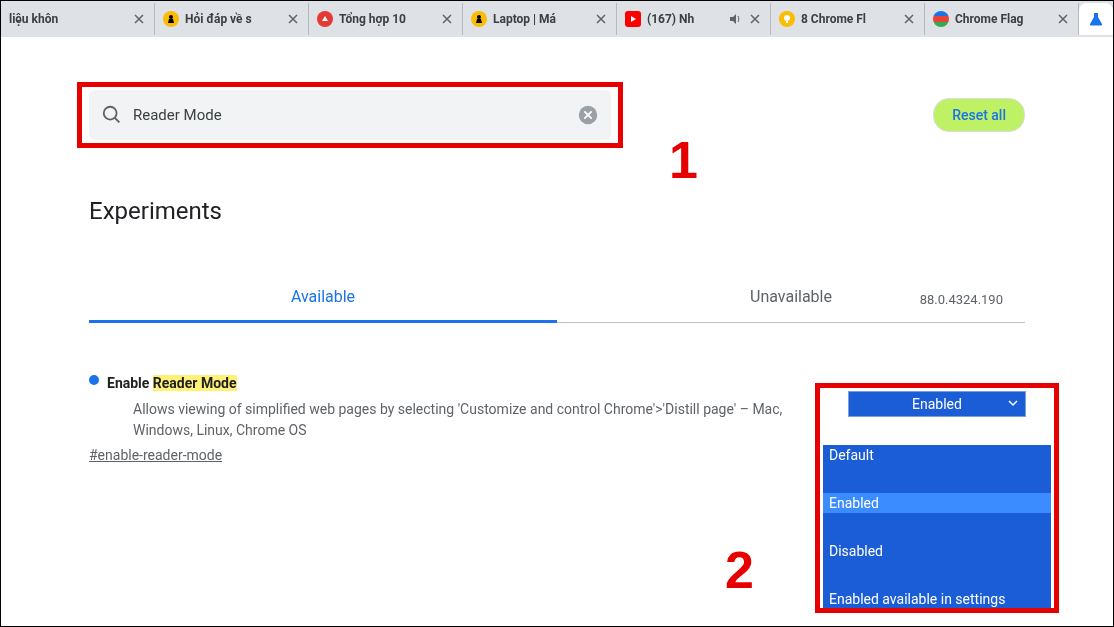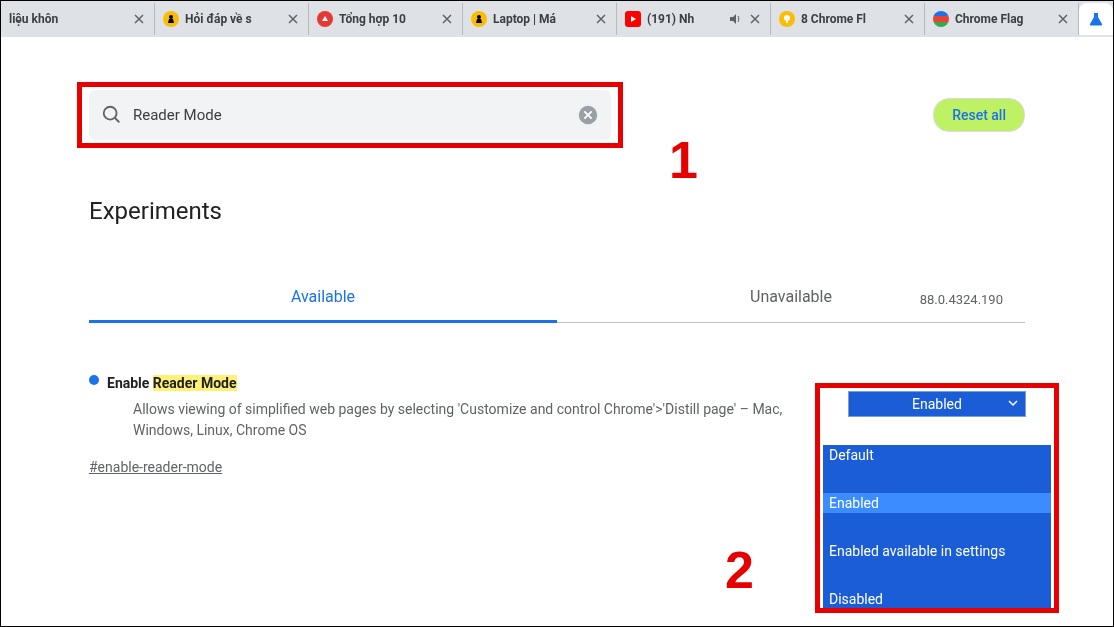--- a/index.html
+++ b/index.html
@@ -42,21 +42,21 @@
 
 .tabs2 { display:flex; margin-top:48px; border-bottom:1px solid #bdc1c6; }
 .tabs2 .t { flex:1; text-align:center; padding:14px 0; font-size:16px; color:#5f6368; cursor:pointer; }
 .tabs2 .t.active { color:#1a73e8; border-bottom:3px solid #1a73e8; margin-bottom:-1px; }
 
 .flag { margin-top:52px; position:relative; }
 .flag-title { display:flex; align-items:flex-start; gap:8px; font-size:14px; font-weight:700; color:#202124; }
 .bluedot { width:10px; height:10px; background:#1a73e8; border-radius:50%; }
 .hl { background:#fff176; }
 .flag-desc { margin-top:8px; font-size:14px; color:#5f6368; line-height:1.5; max-width:680px;margin-left:44px; }
-.flag-hash { margin-top:18px; font-size:14px; color:#5f6368; text-decoration:underline; display:inline-block; cursor:pointer; }
+.flag-hash { margin-top:6px; font-size:14px; color:#5f6368; text-decoration:underline; display:inline-block; cursor:pointer; }
 
 .ddwrap { position:absolute; right:-26px; top:16px; width:228px; }
 .ddwrap .redbox2 { position:absolute; left:-8px; top:-8px; right:-8px; bottom:-4px; border:5px solid #e60000; pointer-events:none; }
 .selbtn { width:178px; height:26px; background:#1a5dd6; color:#fff; border:1px solid #7a9fd4; display:flex; align-items:center; justify-content:center; font-size:14px; position:relative; cursor:pointer; margin:0 auto; }
 .selbtn .chev { position:absolute; right:6px; }
 .optlist { background:#1a5dd6; margin-top:1px; width:100%; }
 .opt { padding:2px 6px; font-size:14px; color:#fff; cursor:pointer;margin-top:28px; }
 .opt.sel { background:#3b8cff; }
 
 </style>
@@ -112,21 +112,21 @@
           <path d="M3 3l8 8M11 3l-8 8" stroke="currentColor" stroke-width="1.5"></path>
         </svg>
       </span>
   </div>
   <div class="tab">
     <span class="favicon fv-yt">
         <svg width="10" height="8" viewBox="0 0 10 8">
           <path d="M3 1v6l5-3z" fill="#fff"></path>
         </svg>
       </span>
-    <span class="tab-title">(191) Nh</span>
+    <span class="tab-title">(167) Nh</span>
     <span class="mute-icon"><svg viewBox="0 0 14 14">
           <path d="M2 5v4h3l3 3V2L5 5H2z" fill="#5f6368"></path>
           <path d="M10 4c1 1 1 5 0 6" stroke="#5f6368" fill="none"></path>
         </svg></span>
     <span class="tab-close">
         <svg viewBox="0 0 14 14">
           <path d="M3 3l8 8M11 3l-8 8" stroke="currentColor" stroke-width="1.5"></path>
         </svg>
       </span>
   </div>
@@ -206,20 +206,20 @@
       <div class="redbox2"></div>
       <div class="selbtn">
         <span>Enabled</span>
         <span class="chev"><svg width="12" height="12" viewBox="0 0 12 12">
               <path d="M2 4l4 4 4-4" stroke="#fff" stroke-width="1.5" fill="none"></path>
             </svg></span>
       </div>
       <div class="optlist">
         <div class="opt">Default</div>
         <div class="opt sel">Enabled</div>
+        <div class="opt">Disabled</div>
         <div class="opt">Enabled available in settings</div>
-        <div class="opt">Disabled</div>
       </div>
     </div>
   </div>
 
   <div class="annot a2">2</div>
 </div>
 
 </body></html>

